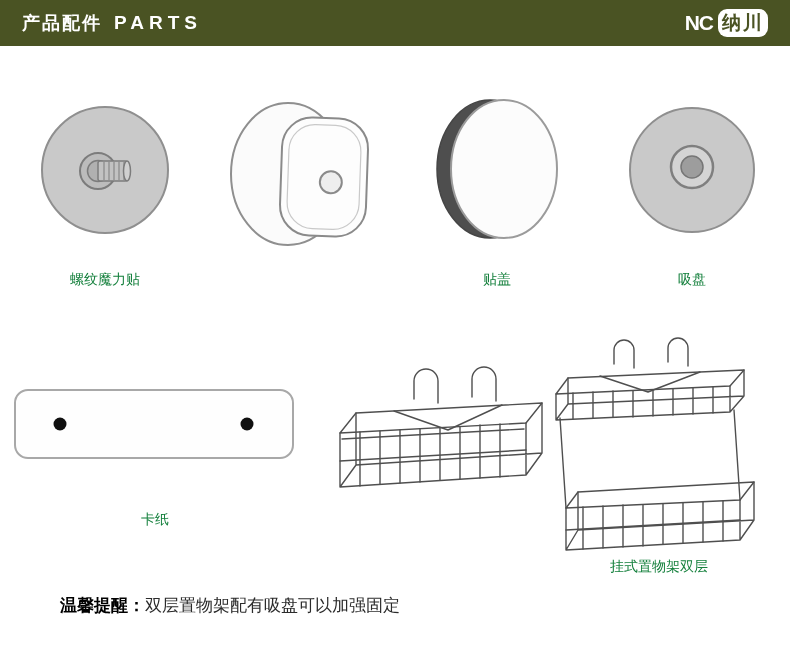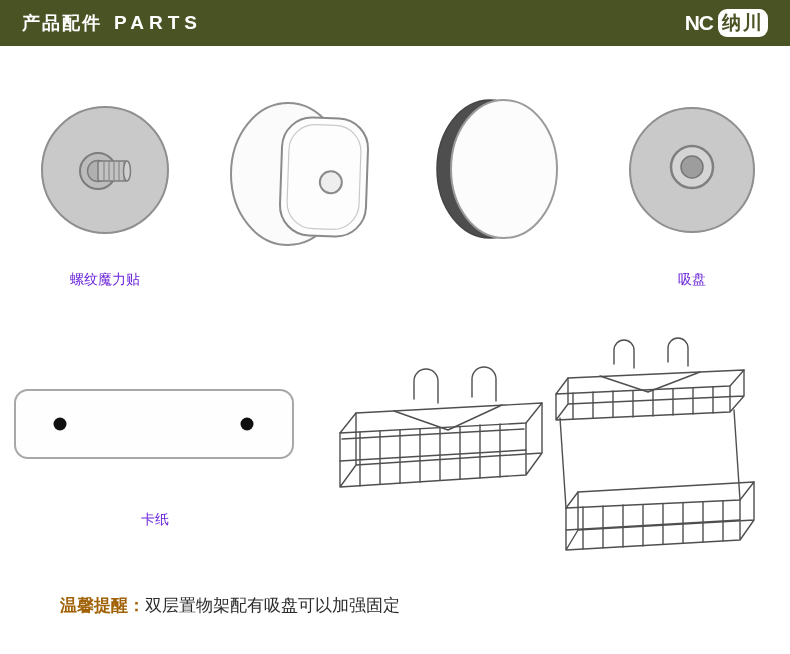--- a/index.html
+++ b/index.html
@@ -12,23 +12,23 @@
   .title{color:#ffffff;font-weight:bold;display:flex;align-items:baseline;gap:12px;}
   .title .cn{font-size:18px;letter-spacing:2px;}
   .title .en{font-size:19px;letter-spacing:5px;}
   .logo{display:flex;align-items:center;gap:5px;color:#fff;}
   .logo .mark{font-weight:800;font-size:21px;letter-spacing:-1px;}
   .logo .name{background:#ffffff;color:#4a5323;font-weight:bold;font-size:19px;
               padding:1px 4px;border-radius:9px;letter-spacing:2px;}
   
   .fig{position:absolute;margin:0;}
   .fig svg{display:block;}
-  .caption{position:absolute;text-align:center;font-size:14px;color:#6d28d9;}
+  .caption{position:absolute;text-align:center;font-size:14px;color:#15803d;}
   .note{position:absolute;left:60px;top:594px;font-size:17px;color:#2b2b2b;}
-  .note b{color:#a16207;margin-top:16px;}
+  .note b{color:#000000;margin-top:16px;}
   .wire{stroke:#4f4f4f;stroke-width:1.4;fill:none;stroke-linecap:round;stroke-linejoin:round;}
 </style>
 </head>
 <body>
 
 <div class="stage">
 
   <div class="header">
     <div class="title">
       <span class="cn">产品配件</span>
@@ -62,20 +62,21 @@
       </g>
     </svg>
   </figure>
 
   <figure class="fig" style="left:432px;top:92px">
     <svg width="130" height="155" viewBox="0 0 130 155">
       <ellipse cx="58" cy="77" rx="53" ry="69" fill="#4e4e4e" stroke="#454545" stroke-width="1.5"></ellipse>
       <ellipse cx="72" cy="77" rx="53" ry="69" fill="#fcfcfc" stroke="#9b9b9b" stroke-width="2"></ellipse>
     </svg>
   </figure>
+  <div class="caption" style="left:432px;top:271px;width:130px">贴盖</div>
 
   <figure class="fig" style="left:626px;top:100px">
     <svg width="132" height="140" viewBox="0 0 132 140">
       <circle cx="66" cy="70" r="62" fill="#c9c9c9" stroke="#8f8f8f" stroke-width="2"></circle>
       <circle cx="66" cy="67" r="21" fill="#d4d4d4" stroke="#7f7f7f" stroke-width="2.5"></circle>
       <circle cx="66" cy="67" r="11" fill="#9d9d9d" stroke="#767676" stroke-width="1.5"></circle>
     </svg>
   </figure>
   <div class="caption" style="left:626px;top:271px;width:132px">吸盘</div>
 
@@ -109,18 +110,19 @@
       <path class="wire" d="M52,64 L100,80 L152,60"></path>
       <path class="wire" d="M8,82 L8,108 L182,100 L182,74 M196,58 L196,84 L182,100 M20,66 L20,92 M196,84 L20,92 M8,108 L20,92"></path>
       <path class="wire" d="M25,81 L25,107 M45,80 L45,106 M65,79 L65,105 M85,79 L85,105 M105,78 L105,104 M125,77 L125,103 M145,76 L145,102 M165,75 L165,101"></path>
       <path class="wire" d="M12,106 L18,196 M186,98 L192,188"></path>
       <path class="wire" d="M30,180 L206,170 L192,188 L18,196 Z"></path>
       <path class="wire" d="M18,196 L18,238 L192,228 L192,188 M206,170 L206,208 L192,228 M30,180 L30,218 M206,208 L30,218 M18,238 L30,218"></path>
       <path class="wire" d="M35,195 L35,237 M55,194 L55,236 M75,193 L75,235 M95,193 L95,234 M115,192 L115,232 M135,191 L135,231 M155,190 L155,230 M175,189 L175,229"></path>
       <path class="wire" d="M18,218 L192,208"></path>
     </svg>
   </figure>
+  <div class="caption" style="left:548px;top:558px;width:222px">挂式置物架双层</div>
 
   <div class="note">
     <b>温馨提醒：</b><span>双层置物架配有吸盘可以加强固定</span>
   </div>
 
 </div>
 
 </body></html>

